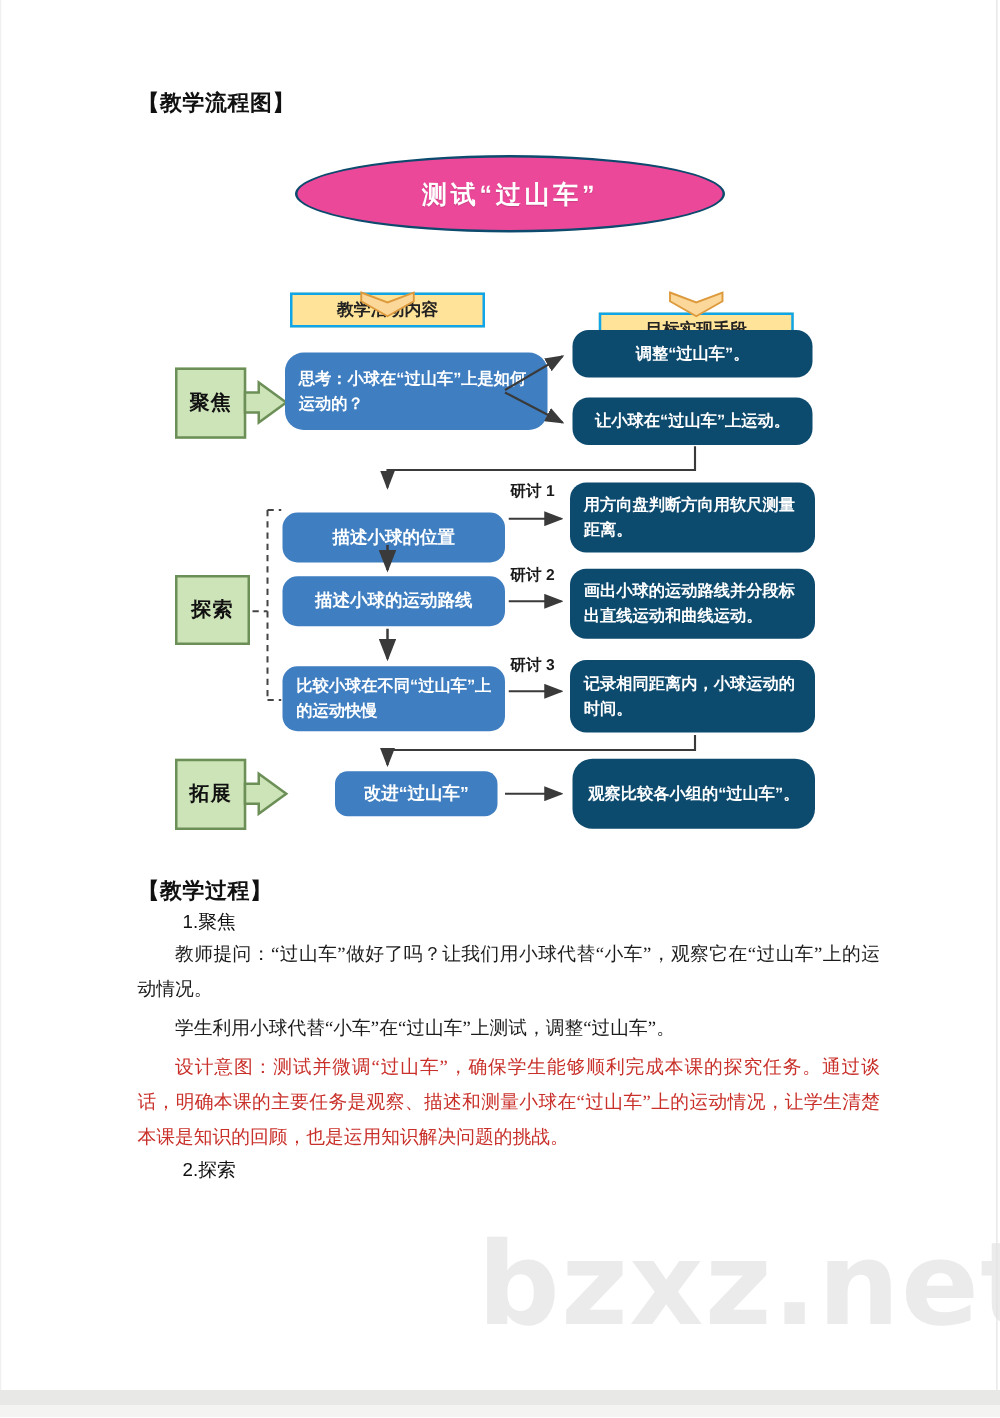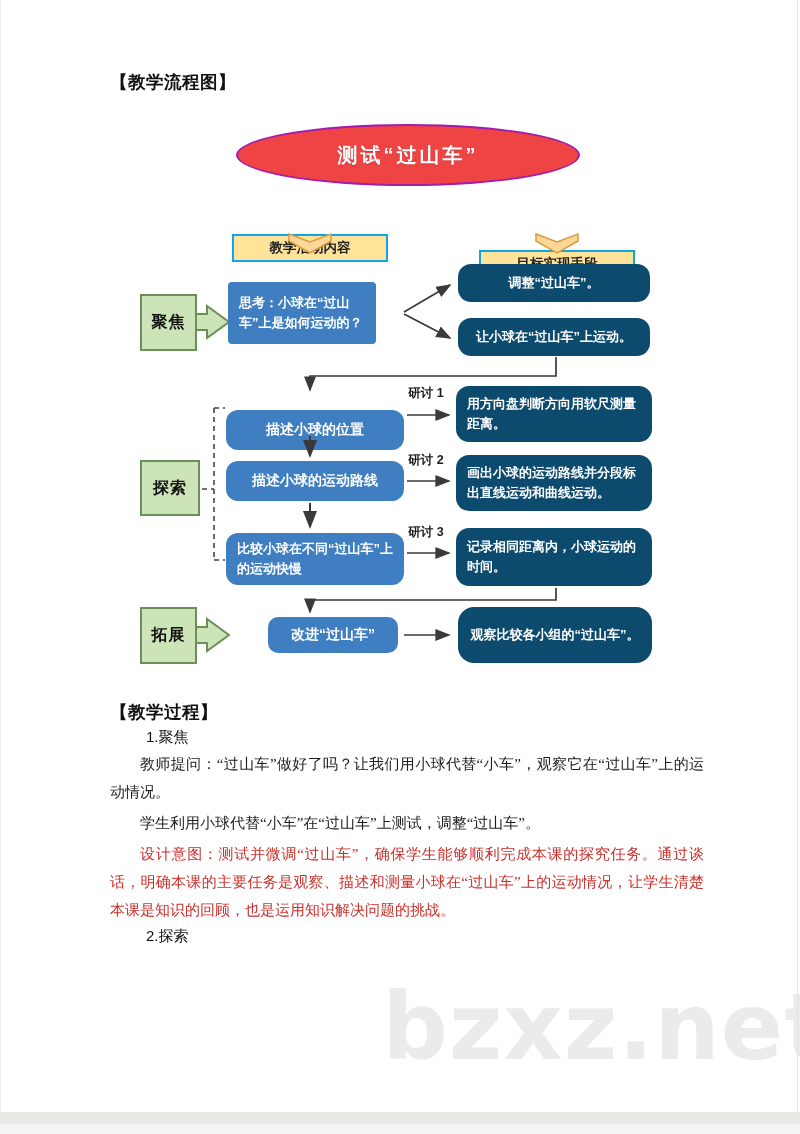--- a/index.html
+++ b/index.html
@@ -25,21 +25,21 @@
   .text-flow .h-main{margin:0 0 4px 0;}
   .sec-title{font-size:15px;font-weight:normal;color:#111;margin:3px 0 3px 36px;font-family:"Liberation Sans",sans-serif;}
   .para{
     font-family:"Liberation Serif",serif;font-size:15px;color:#1c1c1c;
     line-height:28px;margin:3px 0;text-indent:2em;text-align:justify;
   }
   .para.red{color:#c9302a;}
   
   .ellipse{
     left:236px;top:124px;width:344px;height:62px;border-radius:50%;
-    background:#ef4444;border:2px solid #a21caf;box-sizing:border-box;
+    background:#ec4899;border:2px solid #0c4a6e;box-sizing:border-box;
     display:flex;align-items:center;justify-content:center;
     color:#fff;font-weight:bold;font-size:20px;letter-spacing:3px;
     text-shadow:0 1px 1px rgba(0,0,0,0.15);
   }
   .yellow-box{
     width:156px;height:28px;background:#ffe399;border:2px solid #0ea5e9;box-sizing:border-box;
     display:flex;align-items:center;justify-content:center;
     font-size:13.5px;font-weight:bold;color:#222;margin-top:30px;
   }
   .stage-box{
@@ -82,21 +82,21 @@
   <polygon points="1,1 22,9 43,1 43,8 22,20 1,8" fill="#fcd79a" stroke="#dd9a3c" stroke-width="1.5"></polygon>
 </svg>
 <svg class="shape" style="left:535px;top:233px;" width="44" height="22">
   <polygon points="1,1 22,9 43,1 43,8 22,20 1,8" fill="#fcd79a" stroke="#dd9a3c" stroke-width="1.5"></polygon>
 </svg>
 
 <div class="abs stage-box" style="left:140px;top:294px;">聚焦</div>
 <svg class="shape" style="left:195px;top:302px;" width="38" height="40">
   <polygon points="1,12 12,12 12,4 34,20 12,36 12,28 1,28" fill="#cde3b8" stroke="#6b8f57" stroke-width="2"></polygon>
 </svg>
-<div class="abs blue-box left" style="left:228px;top:282px;width:148px;height:62px;border-radius:4px;">思考：小球在“过山车”上是如何运动的？</div>
+<div class="abs blue-box left" style="left:228px;top:282px;width:210px;height:62px;border-radius:15px;">思考：小球在“过山车”上是如何运动的？</div>
 <div class="abs orange-box center" style="left:458px;top:264px;width:192px;height:38px;">调整“过山车”。</div>
 <div class="abs orange-box center" style="left:458px;top:318px;width:192px;height:38px;">让小球在“过山车”上运动。</div>
 
 <div class="abs stage-box" style="left:140px;top:460px;width:60px;height:56px;">探索</div>
 
 <div class="abs blue-box center" style="left:226px;top:394px;width:178px;height:40px;margin-top:16px;">描述小球的位置</div>
 <div class="tag-label" style="left:401px;top:385px;text-align:center;">研讨 1</div>
 <div class="abs orange-box left" style="left:456px;top:386px;width:196px;height:56px;">用方向盘判断方向用软尺测量距离。</div>
 
 <div class="abs blue-box center" style="left:226px;top:461px;width:178px;height:40px;">描述小球的运动路线</div>

